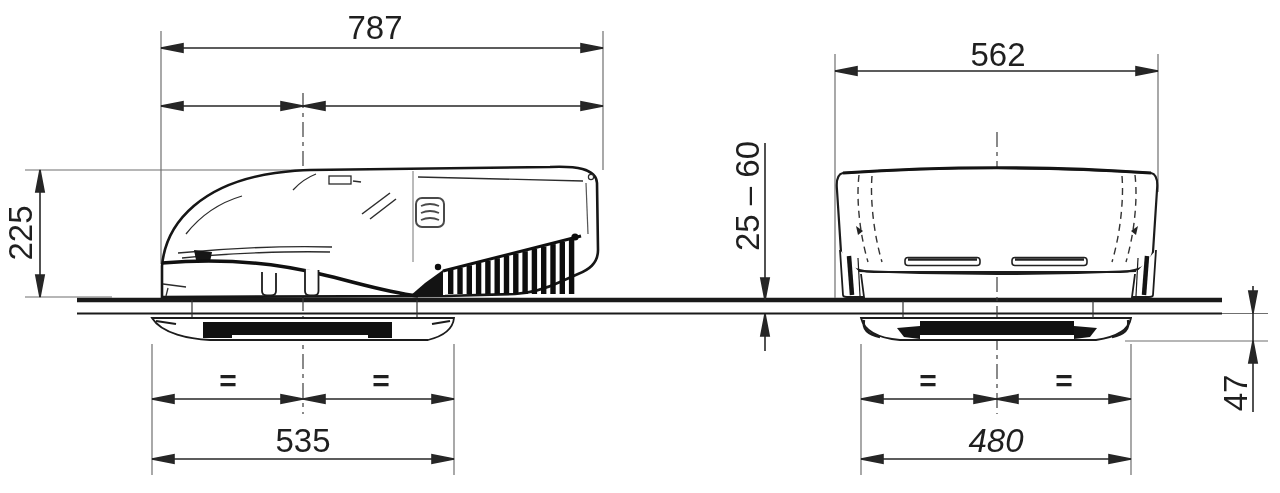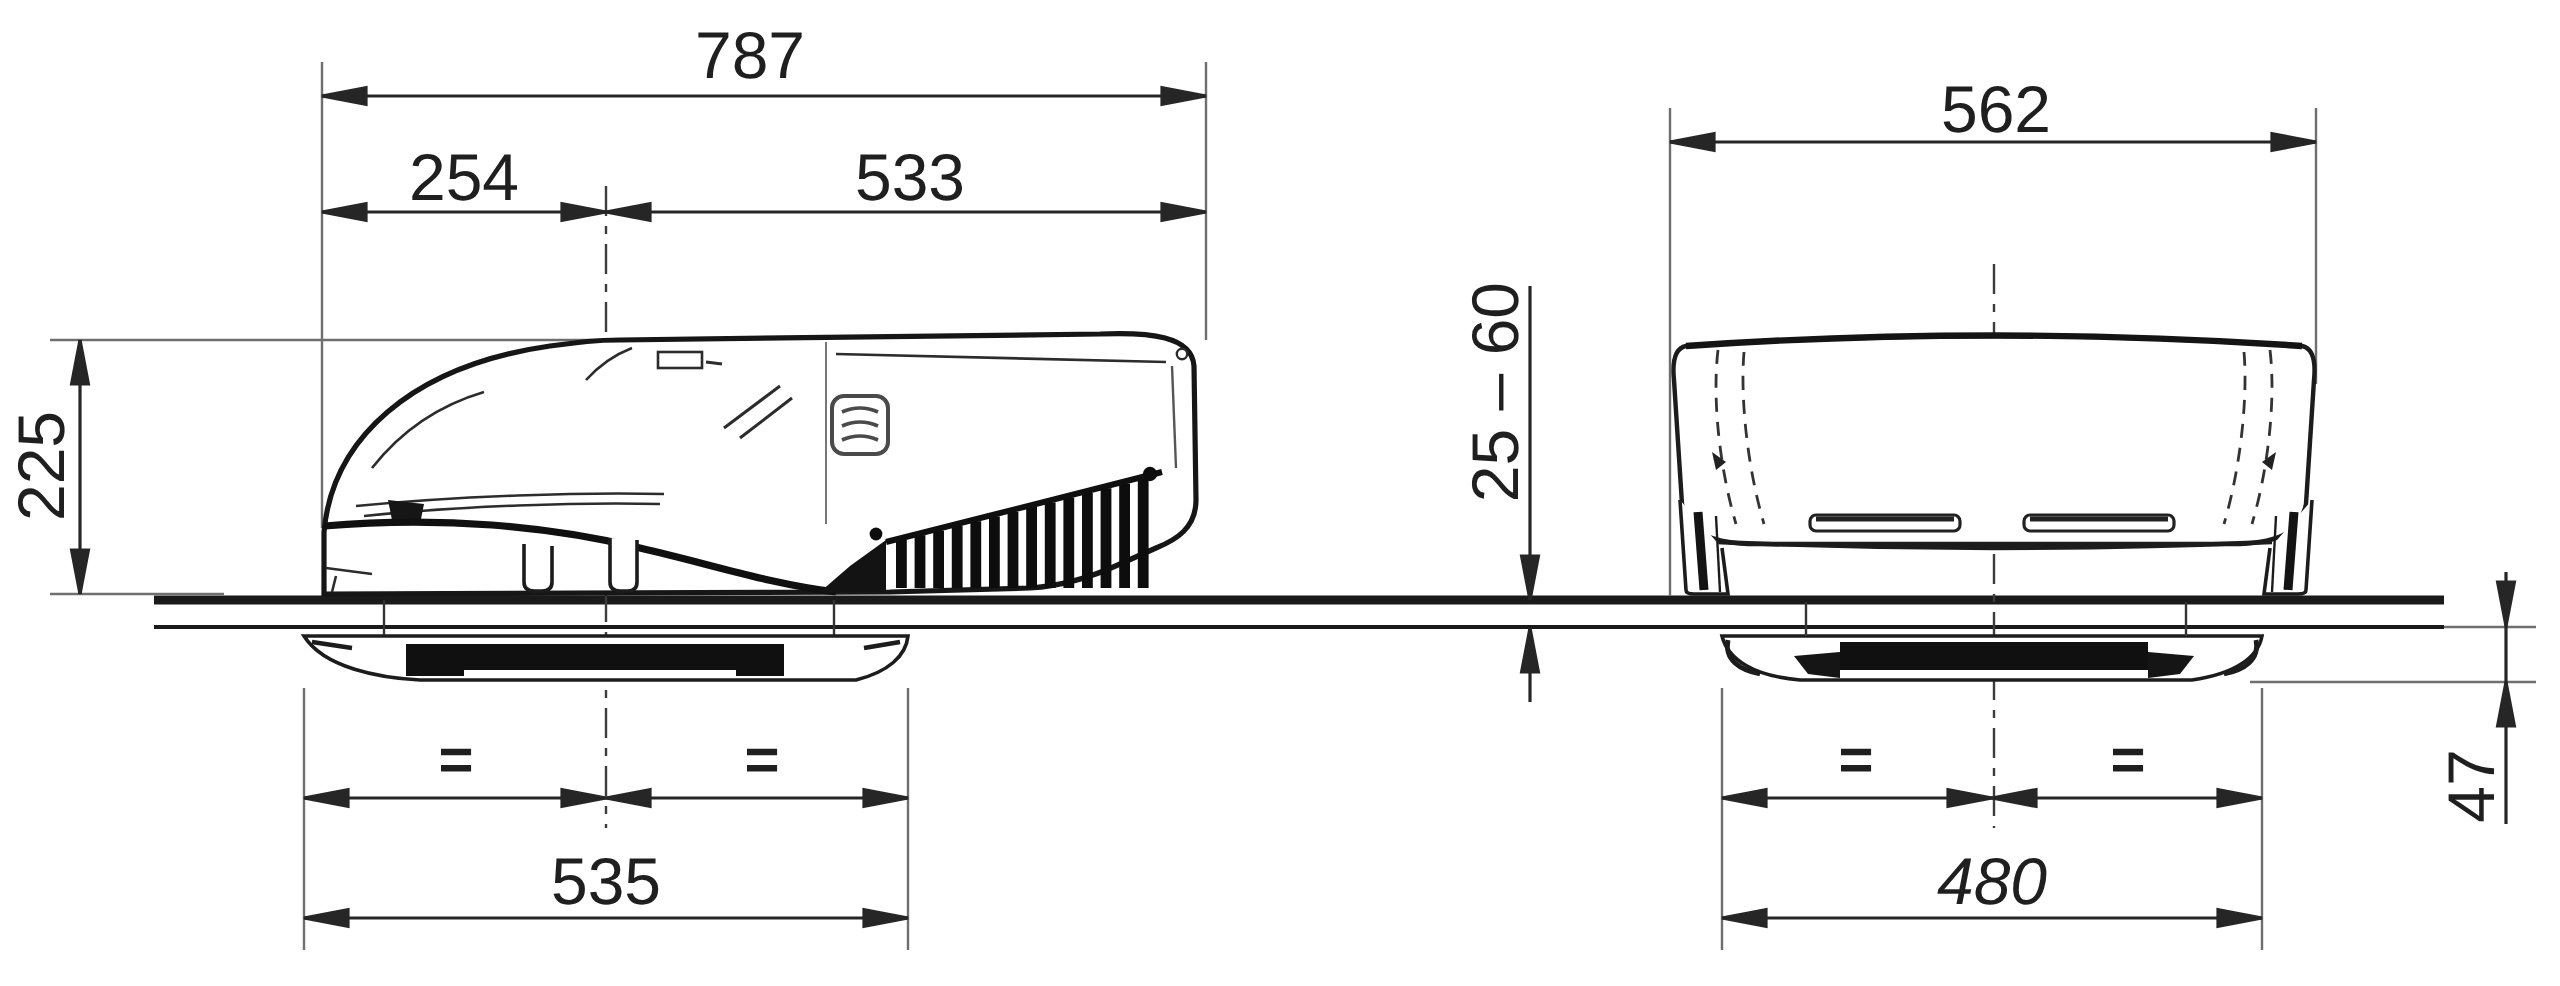--- a/index.html
+++ b/index.html
@@ -206,22 +206,20 @@
     <polygon points="897,328 920,326 920,339 904,337" fill="#151515"></polygon>
     <polygon points="1074,326 1097,328 1090,337 1074,339" fill="#151515"></polygon>
     <path d="M864,320 C862,330 870,335 880,337" fill="none" stroke="#1c1c1c" stroke-width="2.4"></path>
     <path d="M1128,320 C1130,330 1122,335 1112,337" fill="none" stroke="#1c1c1c" stroke-width="2.4"></path>
     <line x1="903" y1="301" x2="903" y2="318" stroke="#333333" stroke-width="1.2"></line>
     <line x1="1093" y1="301" x2="1093" y2="318" stroke="#333333" stroke-width="1.2"></line>
   </g>
 </svg>
 
   <div class="dim" style="left:315px;top:8px;">787</div>
-  <div class="dim" style="left:172px;top:69px;">254</div>
-  <div class="dim" style="left:395px;top:69px;">533</div>
   <div class="dim rot" style="left:-39px;top:213px;">225</div>
   <div class="dim" style="left:243px;top:421px;">535</div>
   <div class="eq" style="left:208px;top:361px;">=</div>
   <div class="eq" style="left:361px;top:361px;">=</div>
 
   <div class="dim" style="left:938px;top:35px;">562</div>
   <div class="dim rot wide" style="left:663px;top:176px;">25 – 60</div>
   <div class="dim" style="left:936px;top:421px;font-style:italic;">480</div>
   <div class="dim rot" style="left:1176px;top:373px;">47</div>
   <div class="eq" style="left:908px;top:361px;">=</div>

